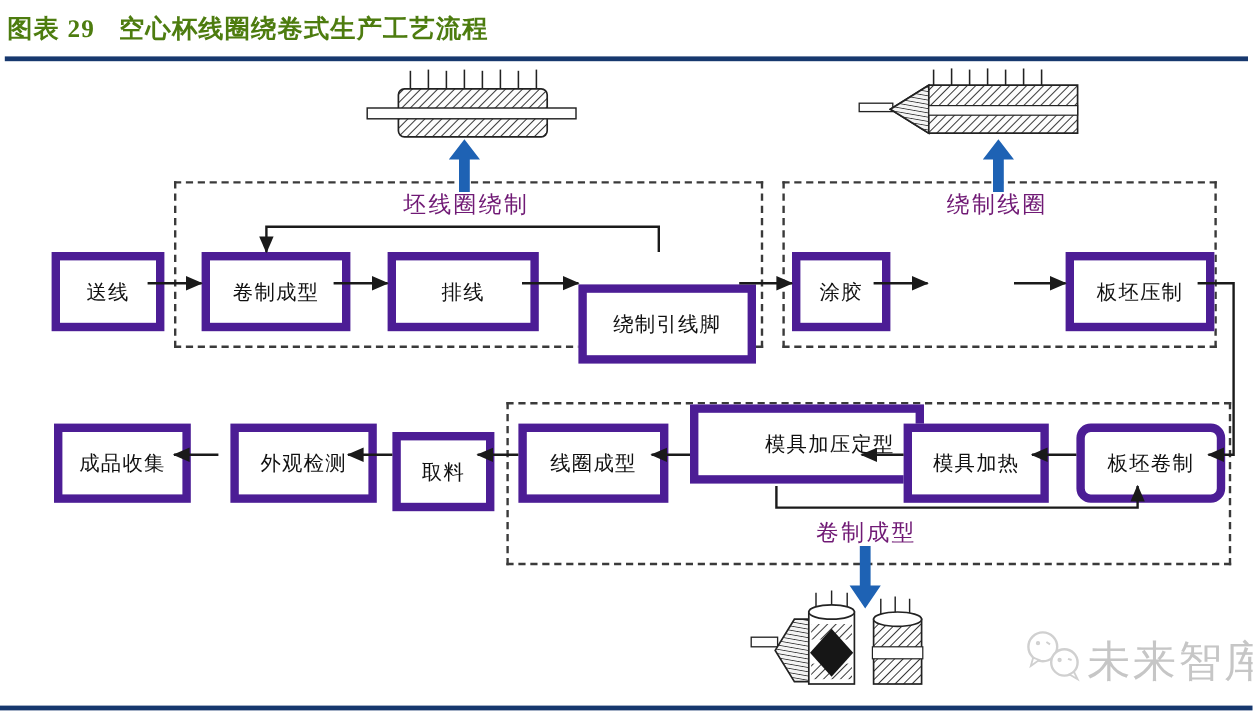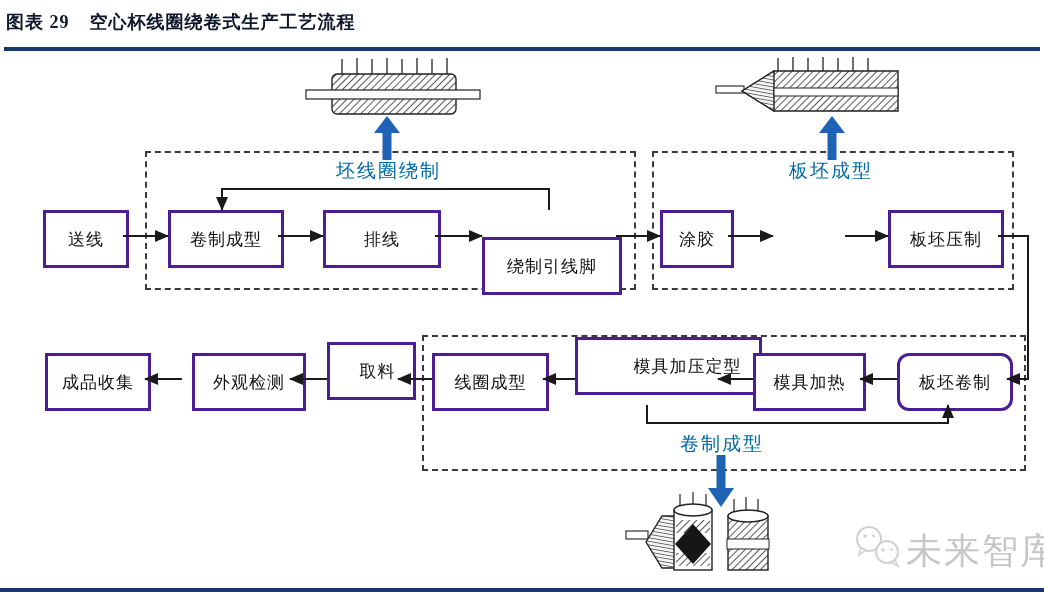--- a/index.html
+++ b/index.html
@@ -1,29 +1,29 @@
 <!DOCTYPE html>
 <html><head>
 <meta charset="utf-8">
 <style>
   html,body{margin:0;padding:0;background:#fff;}
   #page{
     position:relative;width:1044px;height:597px;background:#ffffff;overflow:hidden;
     font-family:"Liberation Serif","DejaVu Serif",serif;
   }
   
-  .title-row{position:absolute;left:6px;top:10px;white-space:nowrap;color:#0f172a;font-weight:bold;font-size:18px;letter-spacing:1px;text-align:center;}
+  .title-row{position:absolute;left:6px;top:10px;white-space:nowrap;color:#4d7c0f;font-weight:bold;font-size:21px;letter-spacing:1px;text-align:center;}
   .title-row .fig-label{margin-right:20px;}
   .rule{position:absolute;background:#17386e;height:4px;}
   
   .stage{position:absolute;border:2px dashed #3a3a3a;z-index:1;background:transparent;}
-  .stage-label{position:absolute;z-index:2;text-align:center;font-size:19px;color:#0369a1;letter-spacing:2px;}
+  .stage-label{position:absolute;z-index:2;text-align:center;font-size:19px;color:#701a75;letter-spacing:2px;}
   
   .pbox{
-    position:absolute;height:52px;z-index:3;background:#fff;border:3px solid #4c1d95;
+    position:absolute;height:52px;z-index:3;background:#fff;border:7px solid #4c1d95;
     display:flex;align-items:center;justify-content:center;
     font-size:17px;color:#111;letter-spacing:1px;white-space:nowrap;
   }
   .overlay{position:absolute;left:0;top:0;z-index:4;pointer-events:none;}
   
   .watermark{position:absolute;z-index:2;}
   .wm-text{position:absolute;left:906px;top:527px;font-size:36px;color:#c6c6c6;letter-spacing:2px;white-space:nowrap;z-index:2;}
 </style>
 </head>
 <body>
@@ -34,33 +34,33 @@
     <span class="fig-label">图表 29</span><span>空心杯线圈绕卷式生产工艺流程</span>
   </div>
   <div class="rule" style="left:4px;top:47px;width:1036px;"></div>
   <div class="rule" style="left:0;top:588px;width:1044px;"></div>
 
   <div class="stage" style="left:145px;top:151px;width:487px;height:135px;"></div>
   <div class="stage" style="left:652px;top:151px;width:358px;height:135px;"></div>
   <div class="stage" style="left:422px;top:335px;width:600px;height:132px;"></div>
 
   <div class="stage-label" style="left:145px;top:158px;width:487px;">坯线圈绕制</div>
-  <div class="stage-label" style="left:652px;top:158px;width:358px;">板坯成型</div>
+  <div class="stage-label" style="left:652px;top:158px;width:358px;">绕制线圈</div>
   <div class="stage-label" style="left:422px;top:431px;width:600px;">卷制成型</div>
 
   <div class="pbox" style="left:43px;top:210px;width:80px;">送线</div>
   <div class="pbox" style="left:168px;top:210px;width:110px;">卷制成型</div>
   <div class="pbox" style="left:323px;top:210px;width:112px;">排线</div>
   <div class="pbox" style="left:482px;top:210px;width:134px;margin-top:27px;">绕制引线脚</div>
   <div class="pbox" style="left:660px;top:210px;width:68px;">涂胶</div>
   <div class="pbox" style="left:888px;top:210px;width:110px;">板坯压制</div>
 
   <div class="pbox" style="left:45px;top:353px;width:100px;">成品收集</div>
   <div class="pbox" style="left:192px;top:353px;width:108px;">外观检测</div>
-  <div class="pbox" style="left:327px;top:342px;width:71px;padding-left:12px;">取料</div>
+  <div class="pbox" style="left:327px;top:360px;width:71px;">取料</div>
   <div class="pbox" style="left:432px;top:353px;width:111px;">线圈成型</div>
   <div class="pbox" style="left:575px;top:337px;width:143px;padding-left:38px;">模具加压定型</div>
   <div class="pbox" style="left:753px;top:353px;width:107px;">模具加热</div>
   <div class="pbox" style="left:897px;top:353px;width:110px;border-radius:12px;">板坯卷制</div>
 
   <svg class="overlay" width="1044" height="597" viewBox="0 0 1044 597">
     <defs>
       <marker id="ah" markerUnits="userSpaceOnUse" markerWidth="15" markerHeight="13" refX="13" refY="6" orient="auto">
         <path d="M0,0 L14,6 L0,12 Z" fill="#1a1a1a"></path>
       </marker>

